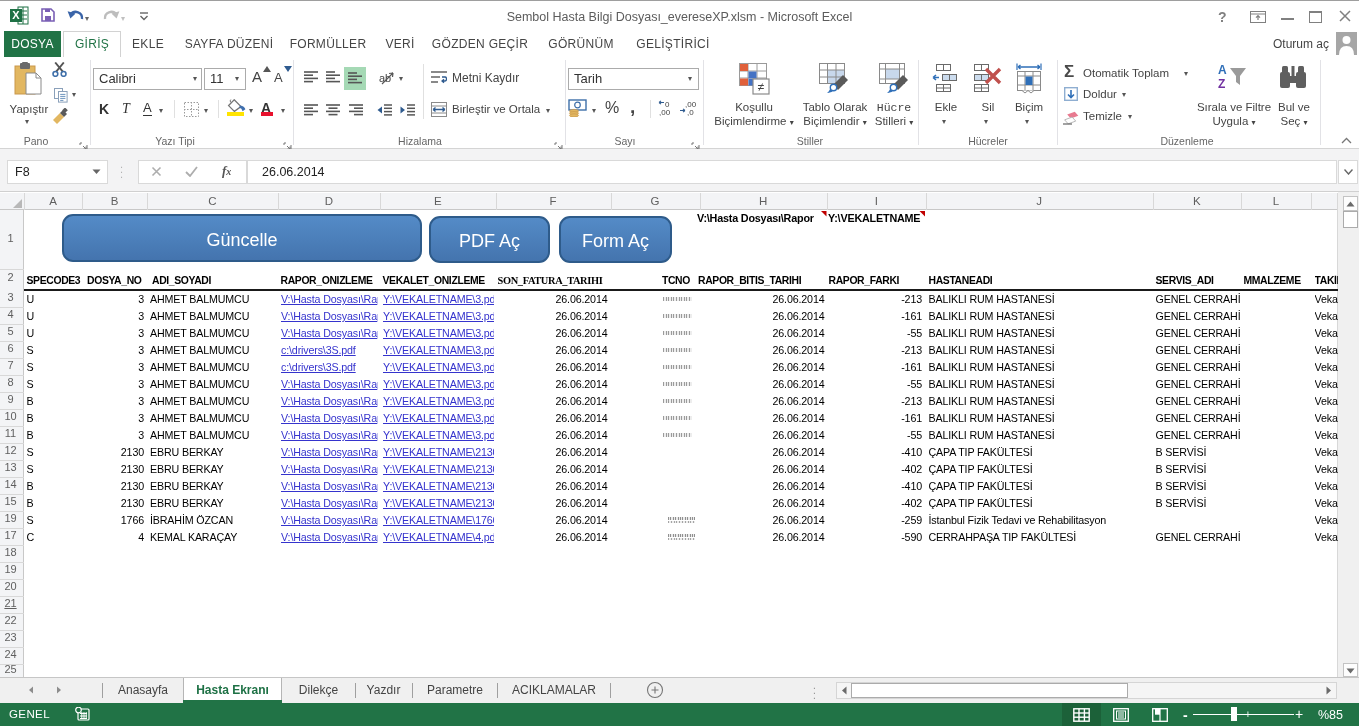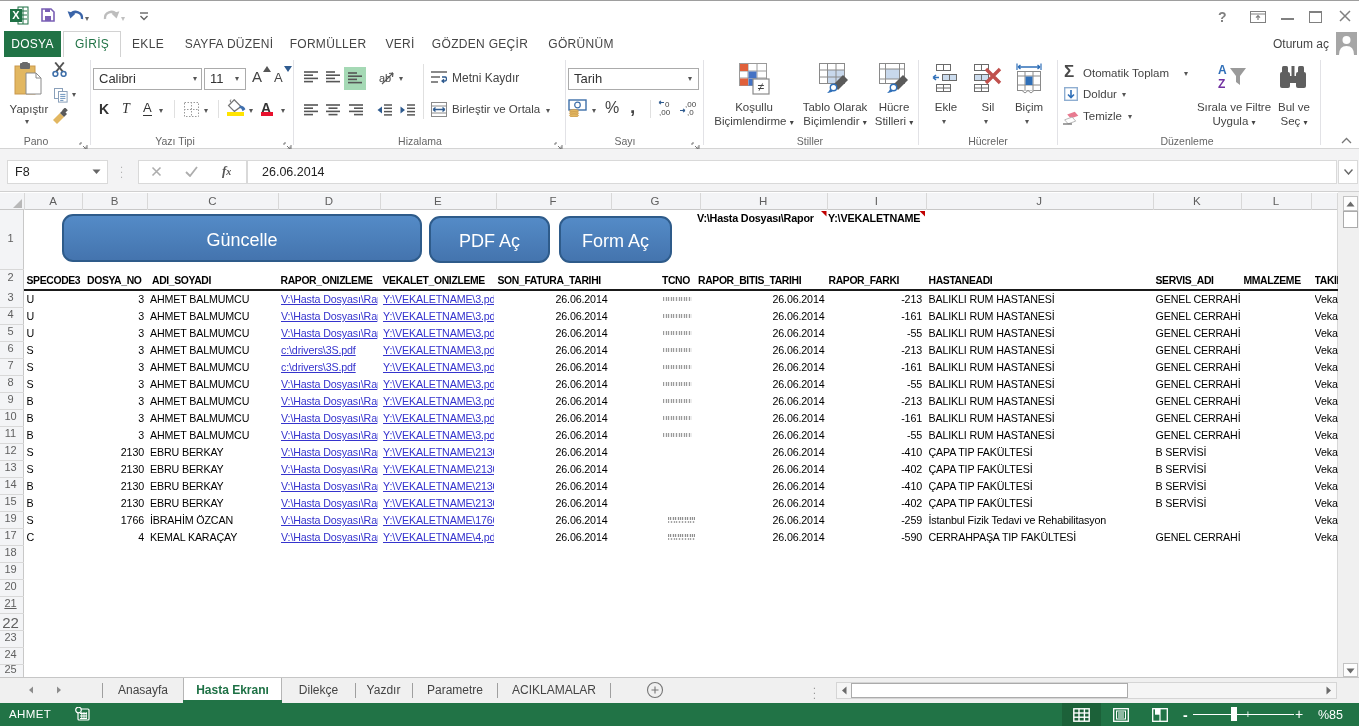--- a/index.html
+++ b/index.html
@@ -30,40 +30,42 @@
 <div class="abs" style="left:85px;top:14px;font-size:8px;color:#666;">▾</div>
 <svg class="abs" style="left:103px;top:9px;" width="17" height="13" viewBox="0 0 17 13">
 <path d="M2 10 A 6.3 6.3 0 0 1 13.4 5.6" fill="none" stroke="#bdbdbd" stroke-width="2.4"></path>
 <path d="M16.4 2.2 L13.6 9.6 L8.4 4.6 Z" fill="#bdbdbd"></path>
 </svg>
 <div class="abs" style="left:121px;top:14px;font-size:8px;color:#c0c0c0;">▾</div>
 <svg class="abs" style="left:139px;top:12px;" width="10" height="9" viewBox="0 0 10 9">
 <line x1="1" y1="1" x2="9" y2="1" stroke="#666" stroke-width="1.4"></line>
 <path d="M1.5 4 L5 7.5 L8.5 4" fill="none" stroke="#666" stroke-width="1.4"></path>
 </svg>
+<div class="abs" style="left:0;top:10px;width:1359px;text-align:center;font-size:12.5px;color:#5c5c5c;">Sembol Hasta Bilgi Dosyası_evereseXP.xlsm - Microsoft Excel</div>
 <div class="abs" style="left:1218px;top:9px;font-size:14px;color:#808080;font-weight:bold;">?</div>
 <svg class="abs" style="left:1250px;top:11px;" width="16" height="12" viewBox="0 0 16 12">
 <rect x="0.5" y="0.5" width="15" height="11" fill="none" stroke="#808080" stroke-width="1"></rect>
 <line x1="0.5" y1="3" x2="15.5" y2="3" stroke="#808080" stroke-width="1"></line>
 <path d="M8 9 L8 5 M6 6.6 L8 4.6 L10 6.6" fill="none" stroke="#808080" stroke-width="1.2"></path>
 </svg>
 <div class="abs" style="left:1281px;top:8px;width:13px;border-bottom:2px solid #808080;height:10px;"></div>
 <div class="abs" style="left:1309px;top:11px;width:11px;height:9px;border:1px solid #808080;border-top:2px solid #808080;"></div>
 <svg class="abs" style="left:1339px;top:10px;" width="12" height="12" viewBox="0 0 12 12">
 <path d="M1 1 L11 11 M11 1 L1 11" stroke="#808080" stroke-width="1.5"></path>
 </svg>
 <div class="abs" style="left:4px;top:31px;width:57px;height:26px;background:#217346;color:#fff;font-size:12px;line-height:26px;text-align:center;letter-spacing:0.3px;">DOSYA</div>
 <div class="abs" style="left:63px;top:31px;width:58px;height:27px;background:#fff;border:1px solid #d2d2d2;border-bottom:none;box-sizing:border-box;"></div>
 <div class="abs" style="left:63px;top:31px;width:58px;height:26px;color:#217346;font-size:12px;line-height:27px;text-align:center;letter-spacing:0.3px;">GİRİŞ</div>
 <div class="abs" style="left:58px;top:31px;width:180px;height:26px;color:#454545;font-size:12px;line-height:27px;text-align:center;letter-spacing:0.3px;">EKLE</div>
 <div class="abs" style="left:238px;top:31px;width:180px;height:26px;color:#454545;font-size:12px;line-height:27px;text-align:center;letter-spacing:0.3px;">FORMÜLLER</div>
 <div class="abs" style="left:139px;top:31px;width:180px;height:26px;color:#454545;font-size:12px;line-height:27px;text-align:center;letter-spacing:0.3px;">SAYFA DÜZENİ</div>
 <div class="abs" style="left:310px;top:31px;width:180px;height:26px;color:#454545;font-size:12px;line-height:27px;text-align:center;letter-spacing:0.3px;">VERİ</div>
 <div class="abs" style="left:390px;top:31px;width:180px;height:26px;color:#454545;font-size:12px;line-height:27px;text-align:center;letter-spacing:0.3px;">GÖZDEN GEÇİR</div>
 <div class="abs" style="left:491px;top:31px;width:180px;height:26px;color:#454545;font-size:12px;line-height:27px;text-align:center;letter-spacing:0.3px;">GÖRÜNÜM</div>
+<div class="abs" style="left:583px;top:31px;width:180px;height:26px;color:#454545;font-size:12px;line-height:27px;text-align:center;letter-spacing:0.3px;">GELİŞTİRİCİ</div>
 <div class="abs" style="left:1273px;top:37px;font-size:12px;color:#444;">Oturum aç</div>
 <div class="abs" style="left:1336px;top:32px;width:21px;height:23px;background:#a6a6a6;">
 <svg width="21" height="23" viewBox="0 0 21 23">
         <circle cx="10.5" cy="8" r="4" fill="#fff"></circle>
         <path d="M3 23 Q3 14 10.5 14 Q18 14 18 23 Z" fill="#fff"></path>
       </svg></div>
 <div class="abs" style="left:0;top:57px;width:1359px;height:92px;background:#fff;border-bottom:1px solid #d4d4d4;box-sizing:border-box;"></div>
 <div class="abs" style="left:90px;top:60px;width:1px;height:85px;background:#e2e2e6;"></div>
 <div class="abs" style="left:293px;top:60px;width:1px;height:85px;background:#e2e2e6;"></div>
 <div class="abs" style="left:565px;top:60px;width:1px;height:85px;background:#e2e2e6;"></div>
@@ -286,21 +288,21 @@
 <rect x="0.5" y="0.5" width="25" height="20" fill="#fff" stroke="#8a8a8a" stroke-width="1"></rect>
 <rect x="6" y="6" width="14" height="10" fill="#c8d8ec"></rect>
 <line x1="0.5" y1="6" x2="25.5" y2="6" stroke="#8a8a8a" stroke-width="1"></line>
 <line x1="0.5" y1="16" x2="25.5" y2="16" stroke="#8a8a8a" stroke-width="1"></line>
 <line x1="6.5" y1="0.5" x2="6.5" y2="20.5" stroke="#8a8a8a" stroke-width="1"></line>
 <line x1="20.5" y1="0.5" x2="20.5" y2="20.5" stroke="#8a8a8a" stroke-width="1"></line>
 <path d="M14 22 L24 12 L29 17 L19 27 Z" fill="#5a5a5a"></path>
 <path d="M12 24 q-2 5 -4 6 q4 0.5 7 -3 Z" fill="#2f6fb8"></path>
 <circle cx="14.5" cy="24.5" r="3.2" fill="#fff" stroke="#2f6fb8" stroke-width="1.4"></circle>
 </svg>
-<div class="abs" style="left:858px;top:101px;width:72px;text-align:center;font-size:11.5px;color:#444;">Hücre</div>
+<div class="abs" style="left:858px;top:101px;width:72px;text-align:center;font-size:11.5px;color:#444;font-family:Liberation Mono, monospace;">Hücre</div>
 <div class="abs" style="left:858px;top:115px;width:72px;text-align:center;font-size:11.5px;color:#444;">Stilleri <span style="font-size:8px;">▾</span></div>
 <svg class="abs" style="left:931px;top:63px;" width="28" height="30" viewBox="0 0 28 30">
 <rect x="5.5" y="1.5" width="14" height="6" fill="#fff" stroke="#6a6a6a"></rect>
       <line x1="12.5" y1="1.5" x2="12.5" y2="7.5" stroke="#6a6a6a"></line>
 <rect x="11.5" y="11.5" width="14" height="6" fill="#ccdcee" stroke="#6a6a6a"></rect>
       <line x1="18.5" y1="11.5" x2="18.5" y2="17.5" stroke="#6a6a6a"></line>
 <path d="M8 14.5 h-6 m0 0 l3 -2.5 m-3 2.5 l3 2.5" stroke="#2f6fb8" stroke-width="1.6" fill="none"></path>
 <rect x="5.5" y="21.5" width="14" height="7" fill="#fff" stroke="#6a6a6a"></rect>
       <line x1="12.5" y1="21.5" x2="12.5" y2="28.5" stroke="#6a6a6a"></line>
       <line x1="5.5" y1="25" x2="19.5" y2="25" stroke="#6a6a6a"></line>
@@ -448,41 +450,41 @@
 <div class="abs" style="left:0;top:528.5px;width:21px;text-align:center;font-size:11px;color:#5f5f5f;">17</div>
 <div class="abs" style="left:0;top:545px;width:24px;height:1px;background:#d8d8d8;"></div>
 <div class="abs" style="left:0;top:545.5px;width:21px;text-align:center;font-size:11px;color:#5f5f5f;">18</div>
 <div class="abs" style="left:0;top:562px;width:24px;height:1px;background:#d8d8d8;"></div>
 <div class="abs" style="left:0;top:562.5px;width:21px;text-align:center;font-size:11px;color:#5f5f5f;">19</div>
 <div class="abs" style="left:0;top:579px;width:24px;height:1px;background:#d8d8d8;"></div>
 <div class="abs" style="left:0;top:579.5px;width:21px;text-align:center;font-size:11px;color:#5f5f5f;">20</div>
 <div class="abs" style="left:0;top:596px;width:24px;height:1px;background:#d8d8d8;"></div>
 <div class="abs" style="left:0;top:596.5px;width:21px;text-align:center;font-size:11px;color:#5f5f5f;text-decoration:underline;">21</div>
 <div class="abs" style="left:0;top:613px;width:24px;height:1px;background:#d8d8d8;"></div>
-<div class="abs" style="left:0;top:613.5px;width:21px;text-align:center;font-size:15px;color:#5f5f5f;">22</div>
+<div class="abs" style="left:0;top:613.5px;width:21px;text-align:center;font-size:11px;color:#5f5f5f;">22</div>
 <div class="abs" style="left:0;top:630px;width:24px;height:1px;background:#d8d8d8;"></div>
 <div class="abs" style="left:0;top:630.5px;width:21px;text-align:center;font-size:11px;color:#5f5f5f;">23</div>
 <div class="abs" style="left:0;top:647px;width:24px;height:1px;background:#d8d8d8;"></div>
 <div class="abs" style="left:0;top:647.5px;width:21px;text-align:center;font-size:11px;color:#5f5f5f;">24</div>
 <div class="abs" style="left:0;top:664px;width:24px;height:1px;background:#d8d8d8;"></div>
 <div class="abs" style="left:0;top:662.5px;width:21px;text-align:center;font-size:11px;color:#5f5f5f;">25</div>
 <div class="abs" style="left:1337px;top:193px;width:1px;height:484px;background:#d8d8d8;"></div>
 <div class="abs" style="left:697px;top:212px;font-size:10.8px;font-weight:bold;color:#000;letter-spacing:-0.2px;">V:\Hasta Dosyası\Rapor</div>
 <div class="abs" style="left:828px;top:212px;font-size:10.8px;font-weight:bold;color:#000;letter-spacing:-0.2px;">Y:\VEKALETNAME</div>
 <div class="abs" style="left:820.5px;top:210.5px;width:6px;height:6px;background:#c00000;clip-path:polygon(0 0,100% 0,100% 100%);"></div>
 <div class="abs" style="left:919px;top:210.5px;width:6px;height:6px;background:#c00000;clip-path:polygon(0 0,100% 0,100% 100%);"></div>
 <div class="abs" style="left:62px;top:214px;width:360px;height:48px;line-height:48px;background:linear-gradient(#548bc7,#4474ae);border:2px solid #2e5b8a;border-radius:11px;box-sizing:border-box;color:#fff;font-size:18px;text-align:center;">Güncelle</div>
 <div class="abs" style="left:429px;top:216px;width:121px;height:47px;line-height:46px;background:linear-gradient(#548bc7,#4474ae);border:2px solid #2e5b8a;border-radius:11px;box-sizing:border-box;color:#fff;font-size:18px;text-align:center;">PDF Aç</div>
 <div class="abs" style="left:559px;top:216px;width:113px;height:47px;line-height:46px;background:linear-gradient(#548bc7,#4474ae);border:2px solid #2e5b8a;border-radius:11px;box-sizing:border-box;color:#fff;font-size:18px;text-align:center;">Form Aç</div>
 <div class="abs" style="left:26.5px;top:275px;font-size:10.4px;font-weight:bold;color:#000;white-space:nowrap;letter-spacing:-0.35px;">SPECODE3</div>
 <div class="abs" style="left:87px;top:275px;font-size:10.4px;font-weight:bold;color:#000;white-space:nowrap;letter-spacing:-0.35px;">DOSYA_NO</div>
 <div class="abs" style="left:152px;top:275px;font-size:10.4px;font-weight:bold;color:#000;white-space:nowrap;letter-spacing:-0.35px;">ADI_SOYADI</div>
 <div class="abs" style="left:280.5px;top:275px;font-size:10.4px;font-weight:bold;color:#000;white-space:nowrap;letter-spacing:-0.35px;">RAPOR_ONIZLEME</div>
 <div class="abs" style="left:382.5px;top:275px;font-size:10.4px;font-weight:bold;color:#000;white-space:nowrap;letter-spacing:-0.35px;">VEKALET_ONIZLEME</div>
-<div class="abs" style="left:497.5px;top:275px;font-size:10.4px;font-weight:bold;color:#000;white-space:nowrap;letter-spacing:-0.35px;">SON_FATURA_TARIHI</div>
+<div class="abs" style="left:497.5px;top:275px;font-size:10.4px;font-weight:bold;color:#000;white-space:nowrap;letter-spacing:-0.35px;font-family:Liberation Serif, serif;">SON_FATURA_TARIHI</div>
 <div class="abs" style="left:490px;top:275px;width:200px;text-align:right;font-size:10.4px;font-weight:bold;color:#000;white-space:nowrap;letter-spacing:-0.35px;">TCNO</div>
 <div class="abs" style="left:698px;top:275px;font-size:10.4px;font-weight:bold;color:#000;white-space:nowrap;letter-spacing:-0.35px;">RAPOR_BITIS_TARIHI</div>
 <div class="abs" style="left:828.5px;top:275px;font-size:10.4px;font-weight:bold;color:#000;white-space:nowrap;letter-spacing:-0.35px;">RAPOR_FARKI</div>
 <div class="abs" style="left:928.5px;top:275px;font-size:10.4px;font-weight:bold;color:#000;white-space:nowrap;letter-spacing:-0.35px;">HASTANEADI</div>
 <div class="abs" style="left:1155.5px;top:275px;font-size:10.4px;font-weight:bold;color:#000;white-space:nowrap;letter-spacing:-0.35px;">SERVIS_ADI</div>
 <div class="abs" style="left:1243.5px;top:275px;font-size:10.4px;font-weight:bold;color:#000;white-space:nowrap;letter-spacing:-0.35px;">MMALZEME</div>
 <div class="abs" style="left:1314.5px;top:275px;width:23.5px;overflow:hidden;font-size:10.4px;font-weight:bold;color:#000;white-space:nowrap;letter-spacing:-0.35px;">TAKİP</div>
 <div class="abs" style="left:24px;top:288.5px;width:1314px;height:2px;background:#1a1a1a;"></div>
 <div class="abs" style="left:26.5px;top:293px;font-size:10.7px;color:#000;letter-spacing:-0.15px;">U</div>
 <div class="abs" style="left:64px;top:293px;width:80px;text-align:right;font-size:10.7px;color:#000;letter-spacing:-0.15px;">3</div>
@@ -698,21 +700,21 @@
 <div class="abs" style="left:813px;top:683px;width:4px;height:16px;color:#8c8c8c;font-size:10px;line-height:5px;">.<br>.<br>.</div>
 <div class="abs" style="left:836px;top:682px;width:501px;height:17px;background:#f5f5f5;border:1px solid #d5d5d5;box-sizing:border-box;"></div>
 <svg class="abs" style="left:841px;top:686px;" width="6" height="9" viewBox="0 0 6 9">
       <path d="M5.5 0.5 L1 4.5 L5.5 8.5 Z" fill="#6a6a6a"></path>
     </svg>
 <div class="abs" style="left:851px;top:683px;width:277px;height:15px;background:#fff;border:1px solid #ababab;box-sizing:border-box;"></div>
 <svg class="abs" style="left:1326px;top:686px;" width="6" height="9" viewBox="0 0 6 9">
       <path d="M0.5 0.5 L5 4.5 L0.5 8.5 Z" fill="#6a6a6a"></path>
     </svg>
 <div class="abs" style="left:0;top:703px;width:1359px;height:23px;background:#217346;"></div>
-<div class="abs" style="left:9px;top:708px;font-size:11.5px;color:#fff;letter-spacing:0.4px;">AHMET</div>
+<div class="abs" style="left:9px;top:708px;font-size:11.5px;color:#fff;letter-spacing:0.4px;">GENEL</div>
 <svg class="abs" style="left:75px;top:707px;" width="15" height="14" viewBox="0 0 15 14">
 <rect x="3" y="2" width="11" height="11" rx="1" fill="none" stroke="#fff" stroke-width="1.2"></rect>
 <line x1="5" y1="6.5" x2="12" y2="6.5" stroke="#fff" stroke-width="1"></line>
 <line x1="5" y1="9" x2="12" y2="9" stroke="#fff" stroke-width="1"></line>
 <line x1="5" y1="11.5" x2="12" y2="11.5" stroke="#fff" stroke-width="1"></line>
 <line x1="6.8" y1="5" x2="6.8" y2="12" stroke="#fff" stroke-width="1"></line>
 <line x1="9" y1="5" x2="9" y2="12" stroke="#fff" stroke-width="1"></line>
 <line x1="11.2" y1="5" x2="11.2" y2="12" stroke="#fff" stroke-width="1"></line>
 <circle cx="3.5" cy="3" r="2.8" fill="#217346" stroke="#fff" stroke-width="1.2"></circle>
 </svg>

